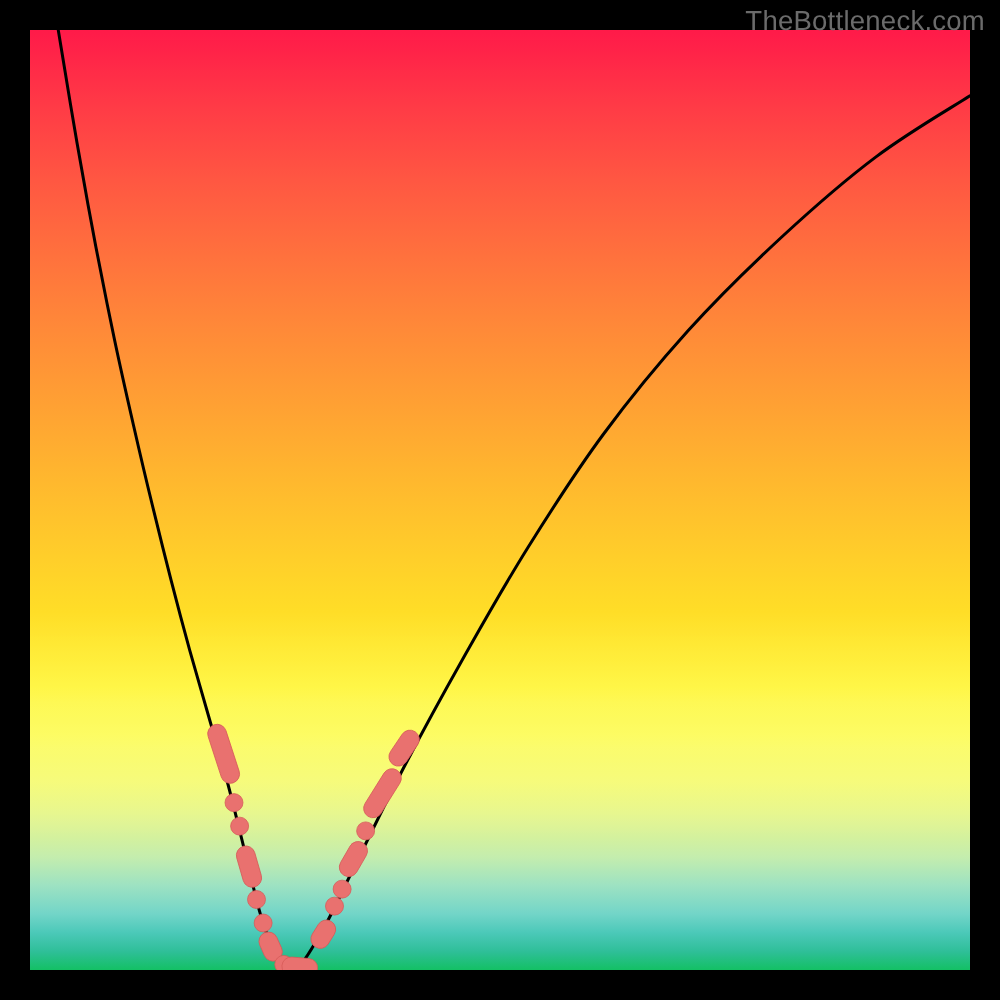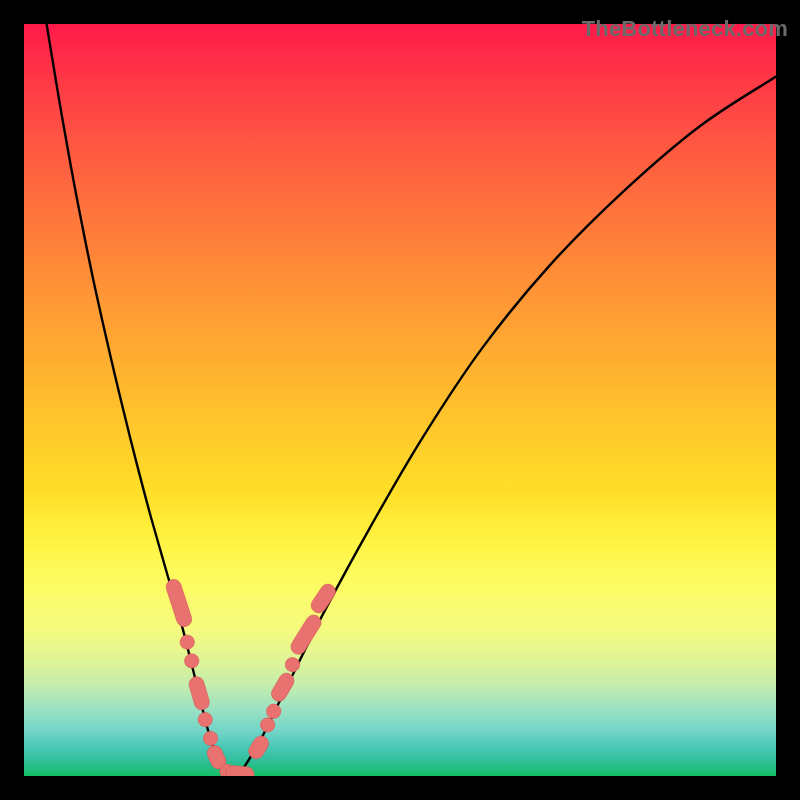--- a/index.html
+++ b/index.html
@@ -62,27 +62,26 @@
       rgba(255,255,230,0.22) 60%,
       rgba(255,255,230,0) 100%);
     mix-blend-mode: screen;
   }
   svg.curve {
     position: absolute;
     inset: 0;
   }
   .watermark {
     position: absolute;
-    top: 16px;
+    top: 4px;
     right: 12px;
     color: #6b6b6b;
     font-size: 22px;
     letter-spacing: 0.2px;
     user-select: none;
-    font-weight: bold;
   }
 </style>
 </head>
 <body>
 
 <div class="frame">
   <div class="plot">
     <div class="gradient"></div>
     <div class="haze"></div>
     <svg class="curve" viewBox="0 0 752 752" preserveAspectRatio="none">

